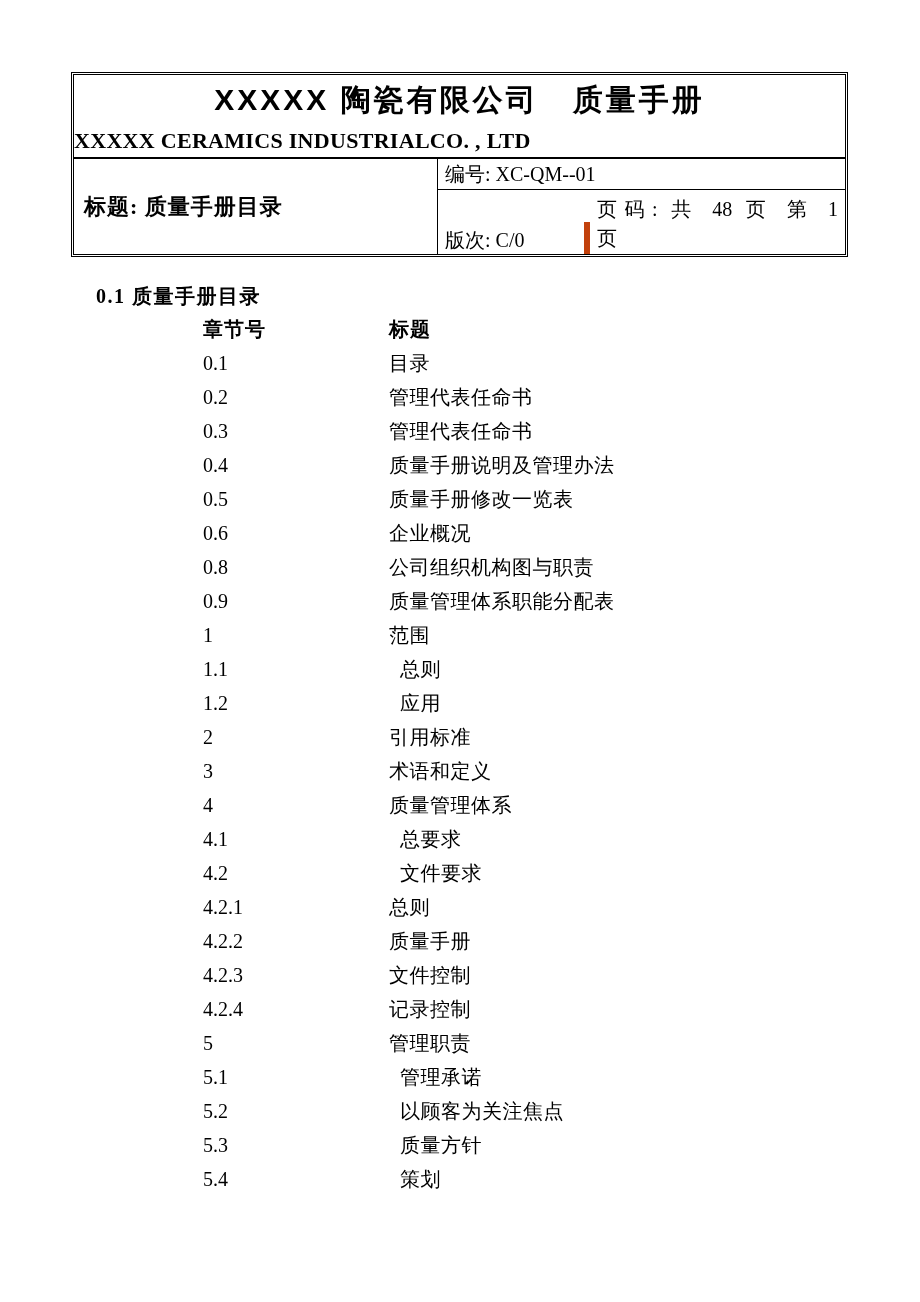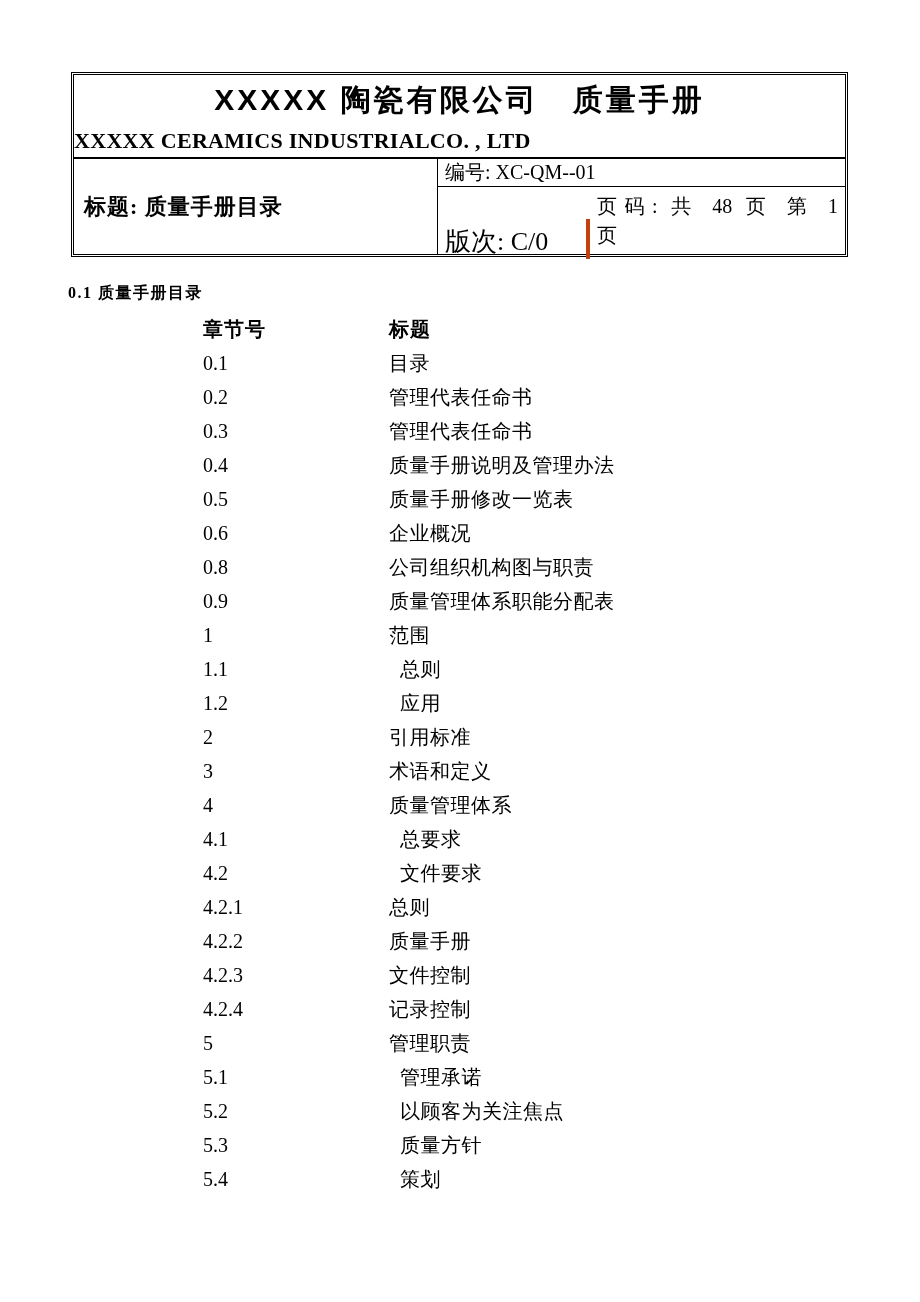--- a/index.html
+++ b/index.html
@@ -98,24 +98,24 @@
     white-space: pre;
   }
   .info-row-2 {
     flex: 1;
     display: flex;
     box-sizing: border-box;
   }
   .cell-version {
     width: 152px;
     box-sizing: border-box;
-    border-right: 4px solid #c2410c;
+    border-right: 6px solid #c2410c;
     padding-left: 7px;
     padding-top: 5px;
-    font-size: 26px;
+    font-size: 20px;
     white-space: pre;
     margin-top: 32px;
   }
   .cell-pages {
     flex: 1;
     box-sizing: border-box;
     padding-left: 7px;
     padding-right: 7px;
     padding-top: 5px;
     font-size: 20px;
@@ -125,24 +125,24 @@
     word-spacing: 1px;
   }
   .cell-pages .last-line {
     text-align: left;
     text-align-last: left;
   }
 
   
   .section-heading {
     position: absolute;
-    left: 68px;
+    left: 96px;
     top: 283px;
     font-weight: bold;
-    font-size: 16px;
+    font-size: 20px;
     letter-spacing: 1.5px;
     white-space: pre;
   }
 
   
   .toc {
     position: absolute;
     left: 0;
     top: 318px;
     width: 920px;

